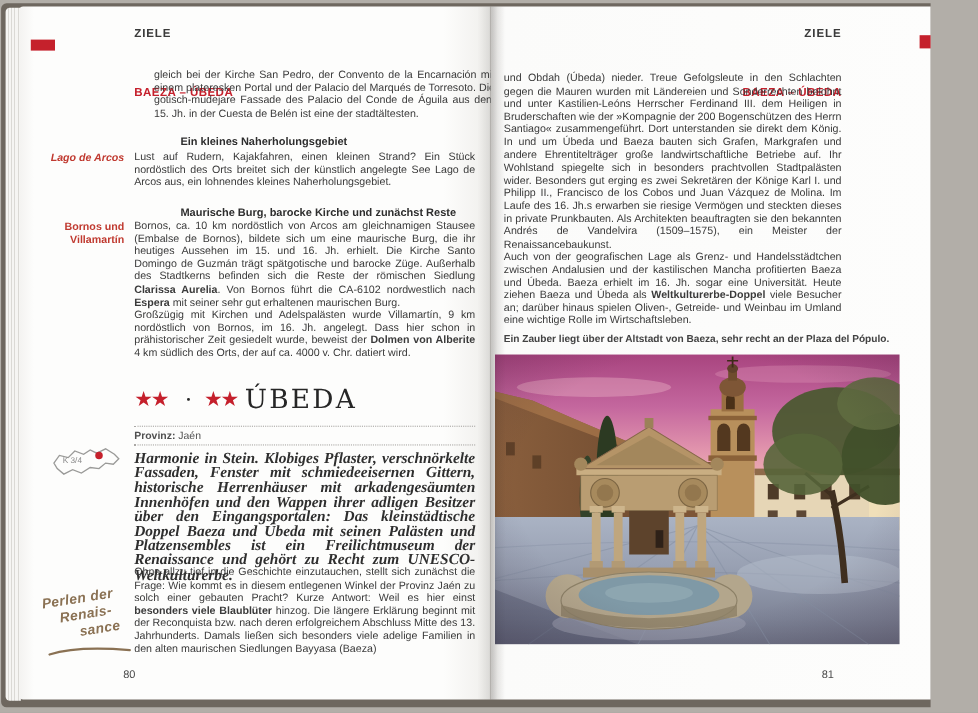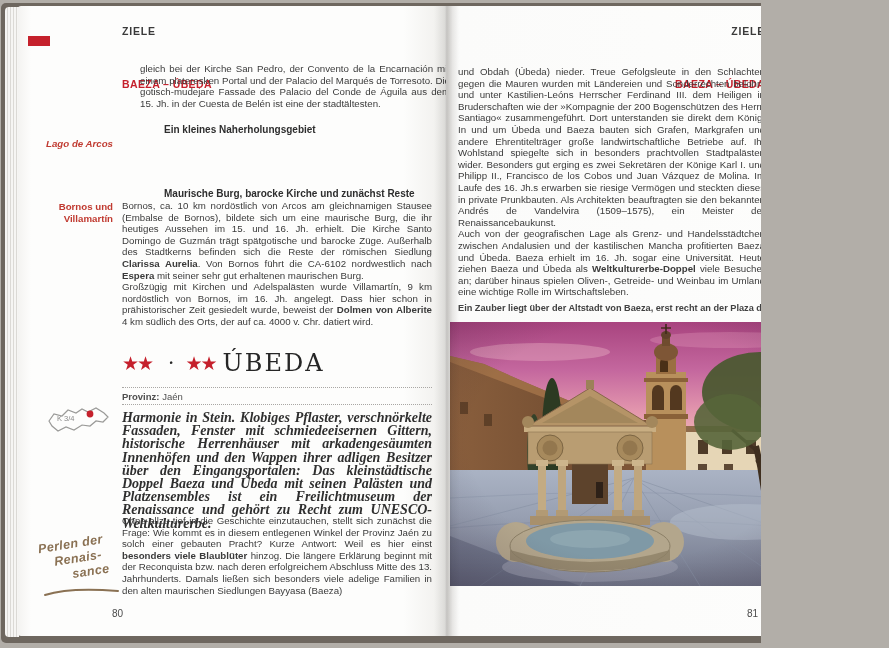--- a/index.html
+++ b/index.html
@@ -1,16 +1,16 @@
 <!DOCTYPE html>
 <html lang="de"><head>
 <meta charset="utf-8">
 <style>
   html,body{margin:0;padding:0;background:#b2aea8;}
-  #scene{position:relative;width:761px;height:648px;overflow:hidden;
+  #scene{position:relative;width:846px;height:648px;overflow:hidden;
          font-family:"Liberation Sans",sans-serif;color:#3a3a3a;}
   
   .cover{position:absolute;left:1px;top:3px;width:886px;height:640px;
          background:#6e675f;border-radius:5px;}
   .edge-left{position:absolute;left:5px;top:7px;width:14px;height:630px;
          background:repeating-linear-gradient(90deg,#f6f5f3 0 2px,#dbd9d5 2px 3px);
          border-radius:4px 0 0 4px;}
   .edge-right{position:absolute;left:855px;top:7px;width:27px;height:630px;
          background:repeating-linear-gradient(90deg,#f6f5f3 0 2px,#d9d7d3 2px 3px);
          border-radius:0 6px 6px 0;}
@@ -66,20 +66,21 @@
 
   <div class="abs" style="left:122px;top:25px;">
     <div class="kicker">ZIELE</div>
     <div class="sect red">BAEZA – ÚBEDA</div>
   </div>
 
   <div class="abs body-txt" style="left:122px;top:63px;width:310px;margin-left:18px;">gleich bei der Kirche San Pedro, der Convento de la Encarnación mit einem plateresken Portal und der Palacio del Marqués de Torresoto. Die gotisch-mudejare Fassade des Palacio del Conde de Águila aus dem 15. Jh. in der Cuesta de Belén ist eine der stadtältesten.</div>
 
   <div class="abs heading" style="left:122px;top:124px;width:310px;">Ein kleines Naherholungsgebiet</div>
   <div class="abs margin-label" style="left:28px;top:138px;width:85px;font-style:italic;">Lago de Arcos</div>
+  <div class="abs body-txt" style="left:122px;top:137px;width:310px;">Lust auf Rudern, Kajakfahren, einen kleinen Strand? Ein Stück nordöstlich des Orts breitet sich der künstlich angelegte See Lago de Arcos aus, ein lohnendes kleines Naherholungsgebiet.</div>
 
   <div class="abs heading" style="left:122px;top:188px;width:310px;">Maurische Burg, barocke Kirche und zunächst Reste</div>
   <div class="abs margin-label" style="left:28px;top:201px;width:85px;">Bornos und Villamartín</div>
   <div class="abs body-txt" style="left:122px;top:200px;width:310px;"><span>Bornos, ca. 10 km nordöstlich von Arcos am gleichnamigen Stausee (Embalse de Bornos), bildete sich um eine maurische Burg, die ihr heutiges Aussehen im 15. und 16. Jh. erhielt. Die Kirche Santo Domingo de Guzmán trägt spätgotische und barocke Züge. Außerhalb des Stadtkerns befinden sich die Reste der römischen Siedlung </span><span class="b">Clarissa Aurelia</span><span>. Von Bornos führt die CA-6102 nordwestlich nach </span><span class="b">Espera</span><span> mit seiner sehr gut erhaltenen maurischen Burg.</span><br><span>Großzügig mit Kirchen und Adelspalästen wurde Villamartín, 9 km nordöstlich von Bornos, im 16. Jh. angelegt. Dass hier schon in prähistorischer Zeit gesiedelt wurde, beweist der </span><span class="b">Dolmen von Alberite</span><span> 4 km südlich des Orts, der auf ca. 4000 v. Chr. datiert wird.</span></div>
 
   <div class="abs feat-title" style="left:122px;top:349px;width:314px;">
     <span class="star">★★</span>
     <span class="sep">·</span>
     <span class="star">★★</span>
     <span>ÚBEDA</span>
@@ -118,21 +119,21 @@
   <div class="page page-right"></div>
 
   <div class="abs" style="left:520px;top:25px;width:245px;text-align:right;">
     <div class="kicker">ZIELE</div>
     <div class="sect red">BAEZA – ÚBEDA</div>
   </div>
   <div class="abs redrect" style="left:836px;top:32px;width:24px;height:12px;"></div>
 
   <div class="abs body-txt" style="left:458px;top:66px;width:307px;"><span>und Obdah (Úbeda) nieder. Treue Gefolgsleute in den Schlachten gegen die Mauren wurden mit Ländereien und Sonderrechten belohnt und unter Kastilien-Leóns Herrscher Ferdinand III. dem Heiligen in Bruderschaften wie der »Kompagnie der 200 Bogenschützen des Herrn Santiago« zusammengeführt. Dort unterstanden sie direkt dem König. In und um Úbeda und Baeza bauten sich Grafen, Markgrafen und andere Ehrentitelträger große landwirtschaftliche Betriebe auf. Ihr Wohlstand spiegelte sich in besonders prachtvollen Stadtpalästen wider. Besonders gut erging es zwei Sekretären der Könige Karl I. und Philipp II., Francisco de los Cobos und Juan Vázquez de Molina. Im Laufe des 16. Jh.s erwarben sie riesige Vermögen und steckten dieses in private Prunkbauten. Als Architekten beauftragten sie den bekannten Andrés de Vandelvira (1509–1575), ein Meister der Renaissancebaukunst.</span><br><span>Auch von der geografischen Lage als Grenz- und Handelsstädtchen zwischen Andalusien und der kastilischen Mancha profitierten Baeza und Úbeda. Baeza erhielt im 16. Jh. sogar eine Universität. Heute ziehen Baeza und Úbeda als </span><span class="b">Weltkulturerbe-Doppel</span><span> viele Besucher an; darüber hinaus spielen Oliven-, Getreide- und Weinbau im Umland eine wichtige Rolle im Wirtschaftsleben.</span></div>
 
-  <div class="abs caption" style="left:458px;top:303px;">Ein Zauber liegt über der Altstadt von Baeza, erst recht an der Plaza del Pópulo.</div>
+  <div class="abs caption" style="left:458px;top:303px;">Ein Zauber liegt über der Altstadt von Baeza, sehr recht an der Plaza del Pópulo.</div>
 
   <div class="photo">
     <svg width="368" height="264" viewBox="0 0 368 264">
       <defs>
         <linearGradient id="sky" x1="0" y1="0" x2="0" y2="1">
           <stop offset="0" stop-color="#a8447f"></stop>
             <stop offset="0.3" stop-color="#c4679e"></stop>
           <stop offset="0.55" stop-color="#e295ad"></stop>
             <stop offset="0.78" stop-color="#f2bdb4"></stop>
           <stop offset="1" stop-color="#f7d9c4"></stop>

